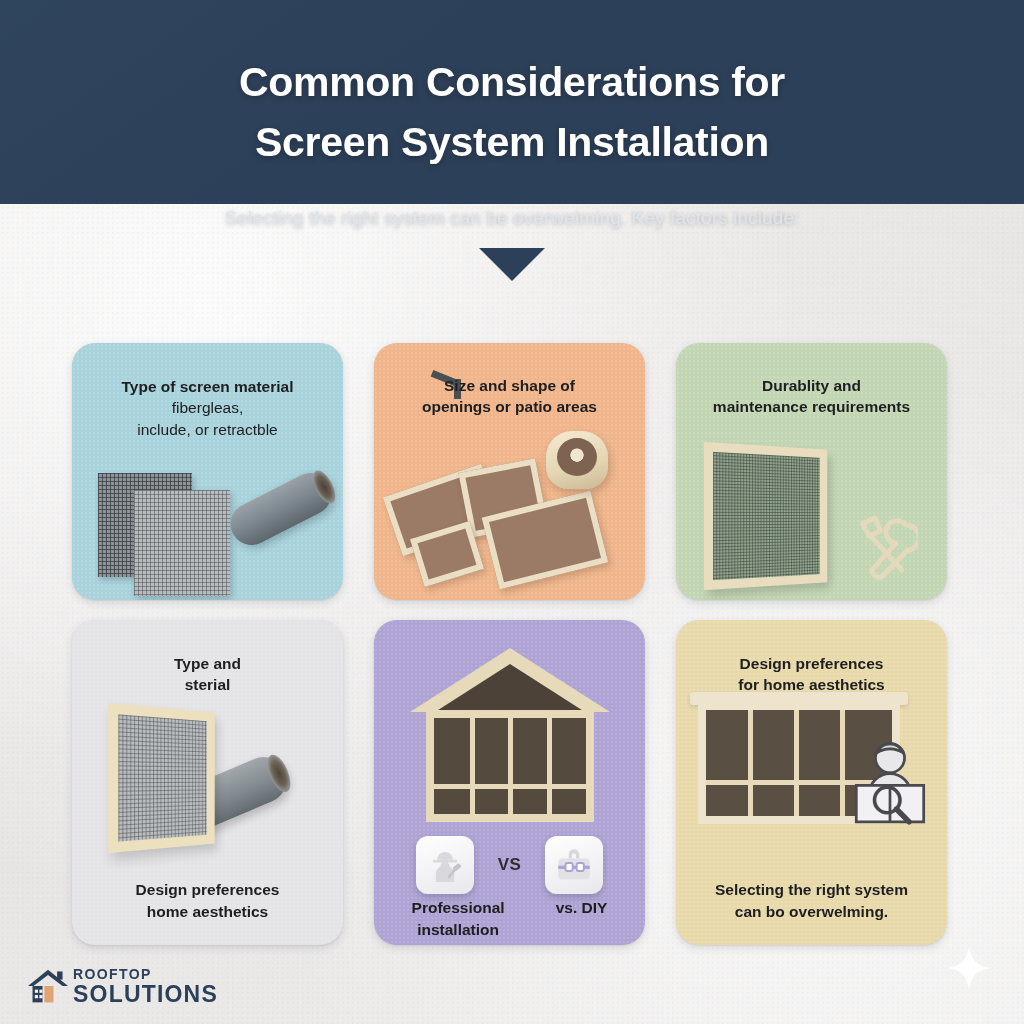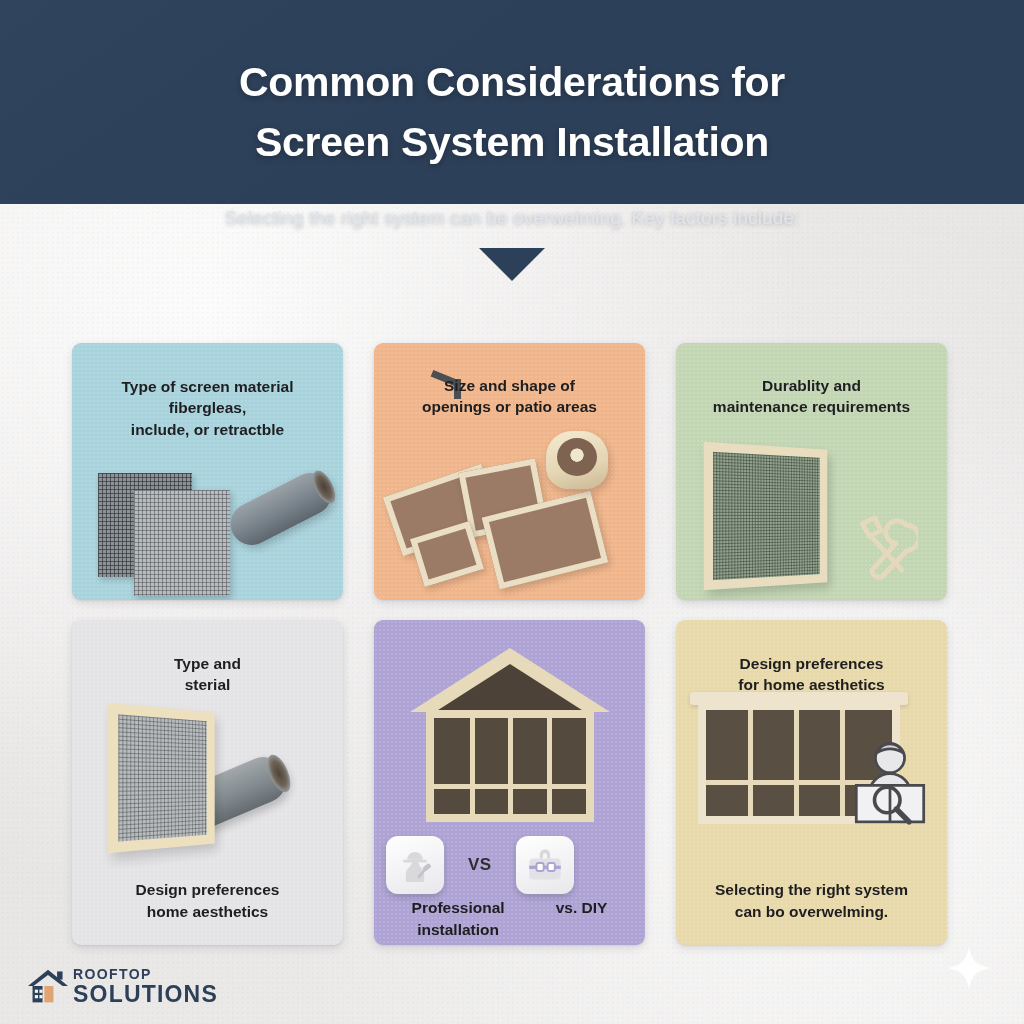--- a/index.html
+++ b/index.html
@@ -82,21 +82,21 @@
     width: 876px;
     display: grid;
     grid-template-columns: 271px 271px 271px;
     grid-template-rows: 257px 325px;
     column-gap: 31px;
     row-gap: 20px;
     z-index: 2;
   }
   .card {
     position: relative;
-    border-radius: 9px;
+    border-radius: 23px;
     overflow: hidden;
     box-shadow: 0 3px 9px rgba(60,60,70,.14), 0 1px 2px rgba(0,0,0,.07);
   }
   .card::after {
     content: "";
     position: absolute; inset: 0;
     background-image: radial-gradient(rgba(255,255,255,.25) 1px, transparent 1px);
     background-size: 4px 4px;
     opacity: .5;
     pointer-events: none;
@@ -109,21 +109,21 @@
     color: #1e1e20;
     padding: 0 14px;
   }
   .card-title {
     font-size: 15.5px;
     font-weight: bold;
     line-height: 21px;
   }
   .card-sub {
     font-size: 15.5px;
-    font-weight: bold;
+    font-weight: normal;
     line-height: 22px;
   }
   .pad-top-1 { padding-top: 33px; }
   .pad-top-2 { padding-top: 32px; }
   .card-bottom-text {
     position: absolute;
     left: 0; right: 0;
     bottom: 22px;
     z-index: 4;
     text-align: center;
@@ -283,23 +283,23 @@
   }
   .c5-mullion-v {
     position: absolute; top: 0; bottom: 0;
     width: 5px; background: #e6dabb;
   }
   .c5-mullion-h {
     position: absolute; left: 0; right: 0;
     height: 5px; background: #e6dabb;
   }
   .c5-icons {
-    position: absolute; left: 12px; right: 0; top: 208px;
+    position: absolute; left: 0; right: 0; top: 208px;
     height: 74px;
-    display: flex; align-items: center; gap: 24px;
+    display: flex; align-items: center; justify-content: center; gap: 24px;
   }
   .icon-box {
     width: 58px; height: 58px;
     border-radius: 12px;
     background: linear-gradient(160deg, #ffffff 0%, #e8e8ec 100%);
     box-shadow: 0 3px 6px rgba(0,0,0,.17);
     display: flex; align-items: center; justify-content: center;
   }
   .icon-box svg { width: 42px; height: 42px; }
   .vs-label {

